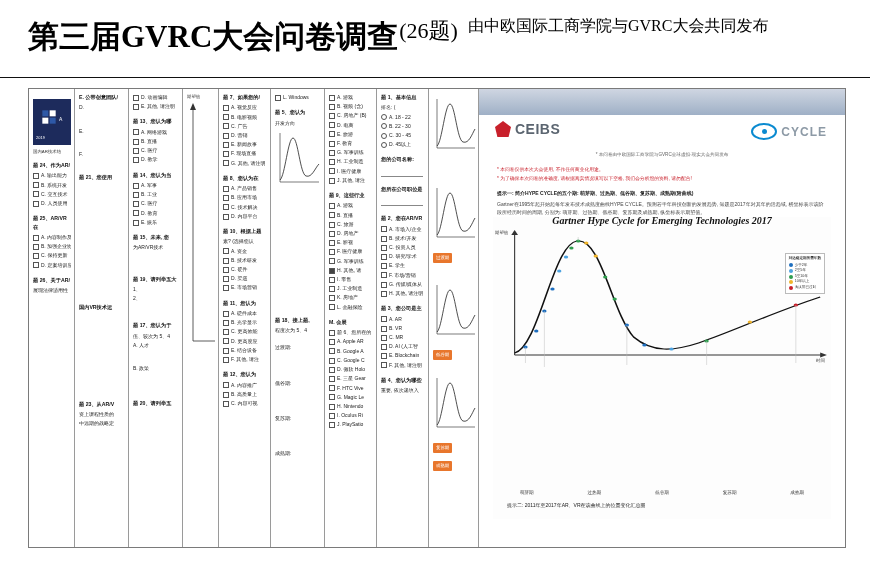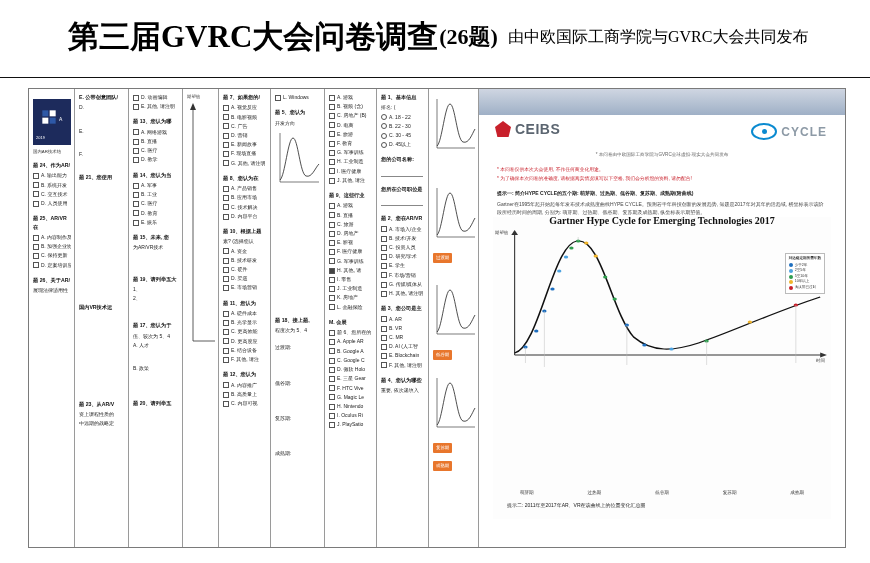--- a/index.html
+++ b/index.html
@@ -11,30 +11,30 @@
     position:relative;
   }
   
   .header{
     position:absolute;left:0;top:0;width:870px;height:78px;
     border-bottom:1px solid #111;
     box-sizing:border-box;
   }
   .header-inner{
     position:absolute;left:28px;top:16px;right:18px;
-    display:flex;align-items:center;margin-left:40px;
+    display:flex;align-items:flex-start;
   }
   .title-main{
     font-family:"Liberation Serif", serif;
     font-weight:bold;font-size:31px;color:#000;letter-spacing:0px;
     white-space:nowrap;
   }
   .title-sub{
     font-family:"Liberation Serif", serif;
-    font-weight:bold;font-size:22px;color:#000;margin-left:1px;
+    font-weight:normal;font-size:22px;color:#000;margin-left:1px;
   }
   .title-tag{
     font-family:"Liberation Serif", serif;
     font-size:16px;color:#000;margin-left:10px;white-space:nowrap;
   }
   
   .sheet{
     position:absolute;left:28px;top:88px;width:818px;height:460px;
     border:1px solid #7a7a7a;background:#fff;box-sizing:border-box;
     display:flex;
@@ -133,21 +133,21 @@
   .poster-hint{
     position:absolute;left:18px;right:18px;top:100px;
     font-size:5px;color:#222;line-height:8.6px;
   }
   .hype-box{
     position:absolute;left:14px;right:14px;top:128px;bottom:28px;
     background:#fdfdfd;
   }
   .hype-title{
     text-align:center;font-family:"Liberation Serif", serif;
-    font-size:10px;font-weight:bold;color:#111;margin-bottom:2px;
+    font-size:10px;font-weight:bold;color:#111;margin-bottom:2px;font-style:italic;
   }
   .hype-note{
     position:absolute;left:14px;right:14px;bottom:10px;
     font-size:5px;color:#222;
   }
   .legend-box{
     position:absolute;right:6px;top:26px;border:0.6px solid #bbb;background:#fff;
     padding:2px 3px;font-size:3.6px;line-height:5.6px;color:#333;
   }
   .legend-row{display:flex;align-items:center;white-space:nowrap;}

